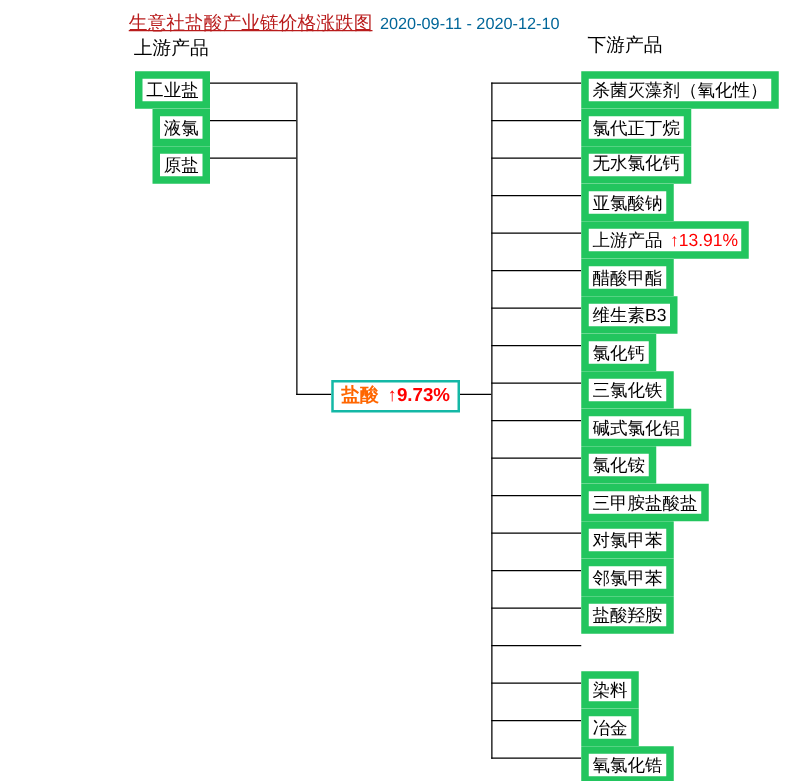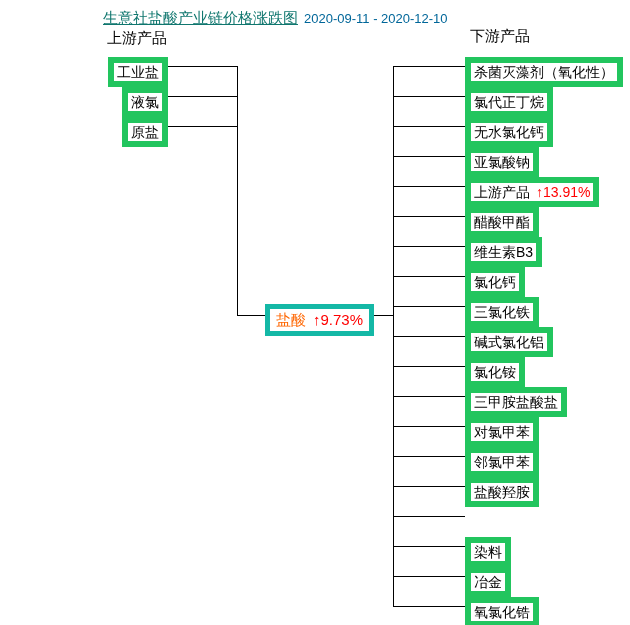--- a/index.html
+++ b/index.html
@@ -5,21 +5,21 @@
   html,body{margin:0;padding:0;}
   body{
     width:630px;height:625px;background:#ffffff;overflow:hidden;
     font-family:"Liberation Sans","DejaVu Sans",sans-serif;
     color:#000;
   }
   .stage{position:relative;width:630px;height:625px;background:#fff;}
 
   
   .titlebar{position:absolute;left:103px;top:9px;white-space:nowrap;font-size:15px;}
-  .title{color:#0f766e;text-decoration:underline;cursor:pointer;}
+  .title{color:#b91c1c;text-decoration:underline;cursor:pointer;}
   .daterange{color:#006699;font-family:Liberation Sans, sans-serif;font-size:13px;margin-left:6px;text-decoration:none;}
   .collabel{position:absolute;font-size:15px;color:#000;white-space:nowrap;}
   .lbl-up{left:107px;top:29px;}
   .lbl-down{left:470px;top:27px;}
 
   
   .hl{position:absolute;height:1px;background:#000;}
   .vl{position:absolute;width:1px;background:#000;}
 
   
@@ -27,22 +27,22 @@
     position:absolute;border:6px solid #22c55e;background:#fff;
     height:18px;line-height:18px;font-size:14px;padding:0 3px;
     white-space:nowrap;z-index:2;cursor:pointer;
   }
   .us-box{right:462px;}
   .ds-box{left:465px;}
   .chg{color:#ff0000;}
   .chg:not(:empty){margin-left:6px;}
 
   .center-box{
-    position:absolute;left:265px;top:304px;border:5px solid #14b8a6;background:#fff;
-    height:22px;line-height:22px;font-size:15px;font-weight:normal;
+    position:absolute;left:265px;top:304px;border:2px solid #14b8a6;background:#fff;
+    height:22px;line-height:22px;font-size:15px;font-weight:bold;
     padding:0 6px;white-space:nowrap;z-index:3;cursor:pointer;
   }
   .center-name{color:#ff6600;}
   .center-chg{color:#ff0000;margin-left:7px;}
 </style>
 </head>
 <body>
 
 <div class="stage">
 
@@ -82,21 +82,21 @@
   <div class="box us-box" style="top:57px;"><span>工业盐</span></div>
   <div class="box us-box" style="top:87px;"><span>液氯</span></div>
   <div class="box us-box" style="top:117px;"><span>原盐</span></div>
 
   <div class="center-box">
     <span class="center-name">盐酸</span><span class="center-chg">↑9.73%</span>
   </div>
 
   <div class="box ds-box" style="top:57px;"><span>杀菌灭藻剂（氧化性）</span><span class="chg"></span></div>
   <div class="box ds-box" style="top:87px;"><span>氯代正丁烷</span><span class="chg"></span></div>
-  <div class="box ds-box" style="top:117px;"><span>无水氯化钙</span><span class="chg"></span></div>
+  <div class="box ds-box" style="top:117px;font-family:Liberation Mono, monospace;"><span>无水氯化钙</span><span class="chg"></span></div>
   <div class="box ds-box" style="top:147px;"><span>亚氯酸钠</span><span class="chg"></span></div>
   <div class="box ds-box" style="top:177px;"><span>上游产品</span><span class="chg">↑13.91%</span></div>
   <div class="box ds-box" style="top:207px;"><span>醋酸甲酯</span><span class="chg"></span></div>
   <div class="box ds-box" style="top:237px;"><span>维生素B3</span><span class="chg"></span></div>
   <div class="box ds-box" style="top:267px;"><span>氯化钙</span><span class="chg"></span></div>
   <div class="box ds-box" style="top:297px;"><span>三氯化铁</span><span class="chg"></span></div>
   <div class="box ds-box" style="top:327px;"><span>碱式氯化铝</span><span class="chg"></span></div>
   <div class="box ds-box" style="top:357px;"><span>氯化铵</span><span class="chg"></span></div>
   <div class="box ds-box" style="top:387px;"><span>三甲胺盐酸盐</span><span class="chg"></span></div>
   <div class="box ds-box" style="top:417px;"><span>对氯甲苯</span><span class="chg"></span></div>

